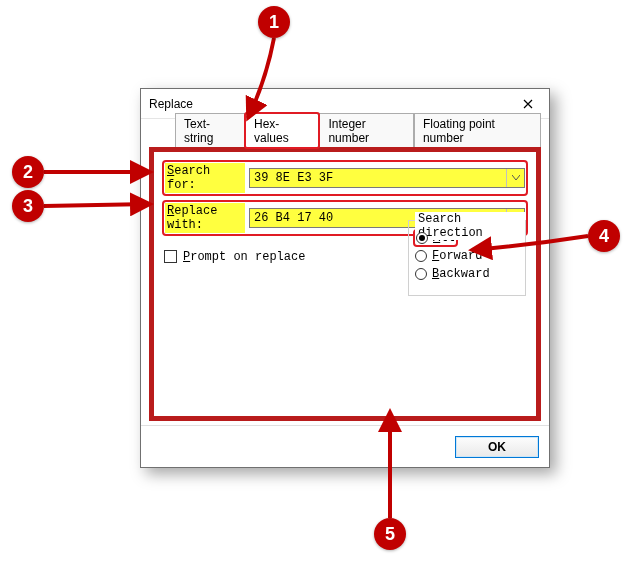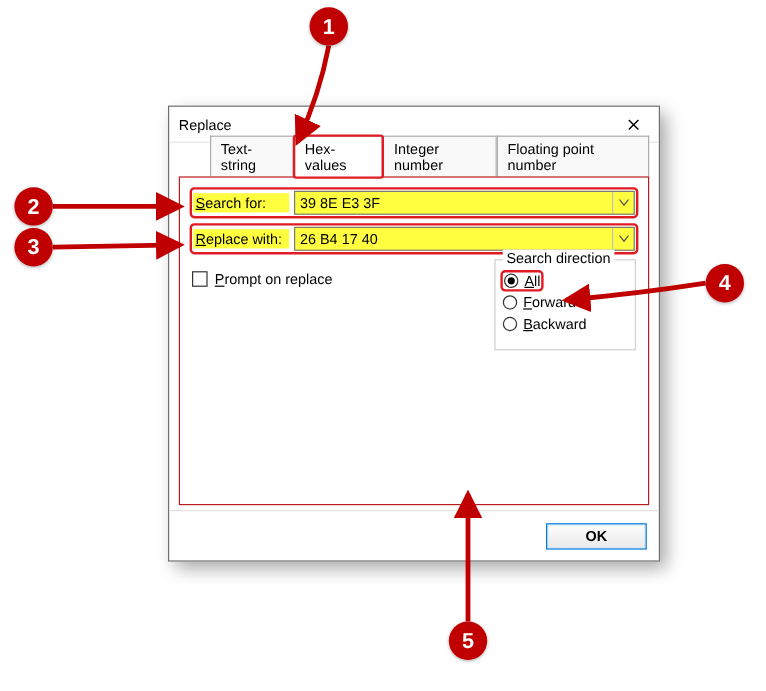--- a/index.html
+++ b/index.html
@@ -63,25 +63,26 @@
   .tab.active {
     background: #fff;
     z-index: 2;
   }
   .tab.hilite {
     outline: 2.5px solid #e01b24;
     outline-offset: -1px;
     border-radius: 2px;
   }
   .tab-panel {
-    border: 1px solid #b91c1c;
+    border: 5px solid #b91c1c;
     background: #fff;
     position: absolute;
     top: 22px; left:0; right:0; bottom:0;
     padding: 10px 10px 10px 10px;
+    font-family: Liberation Mono, monospace;
   }
   .row {
     display: flex;
     align-items: center;
     margin-bottom: 8px;
   }
   .label {
     width: 80px;
     background: #ffff3f;
     padding: 1px 2px;

